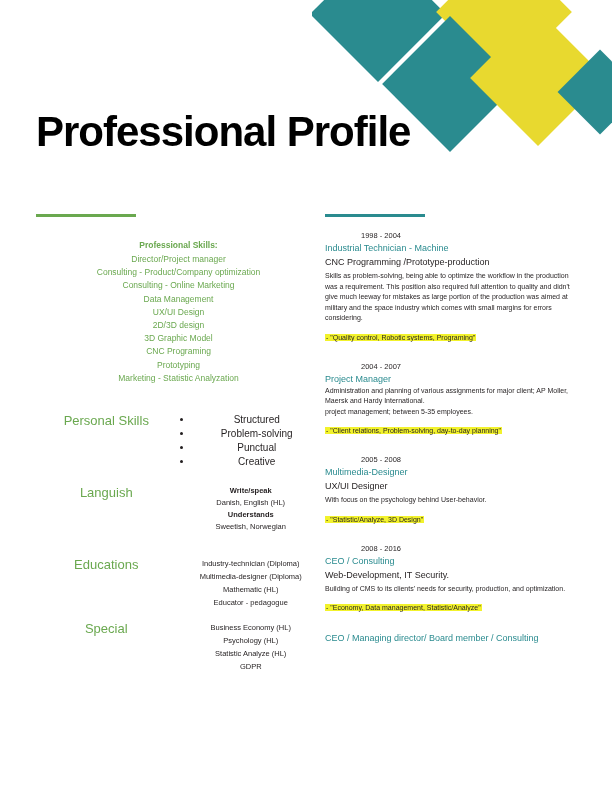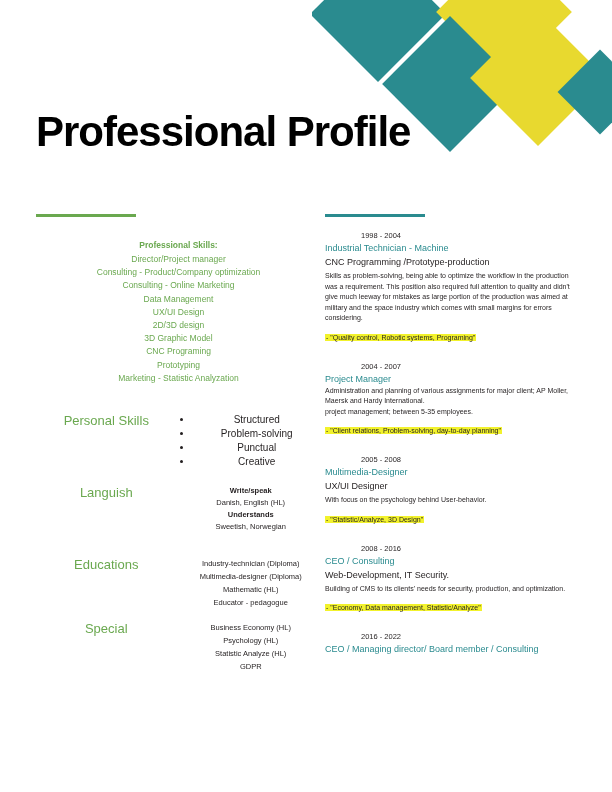--- a/index.html
+++ b/index.html
@@ -268,17 +268,16 @@
 
   <div class="entry">
     <div class="entry-date">2008 - 2016</div>
     <div class="entry-role">CEO / Consulting</div>
     <div class="entry-sub">Web-Development, IT Security.</div>
     <div class="entry-desc">Building of CMS to its clients' needs for security, production, and optimization.</div>
     <div class="hl-wrap"><span class="highlight">- "Economy, Data management, Statistic/Analyze"</span></div>
   </div>
 
   <div class="entry">
-    <div class="entry-date">2016 - 2022</div>
     <div class="entry-role">CEO / Managing director/ Board member / Consulting</div>
   </div>
 
 </div>
 
 </body></html>

